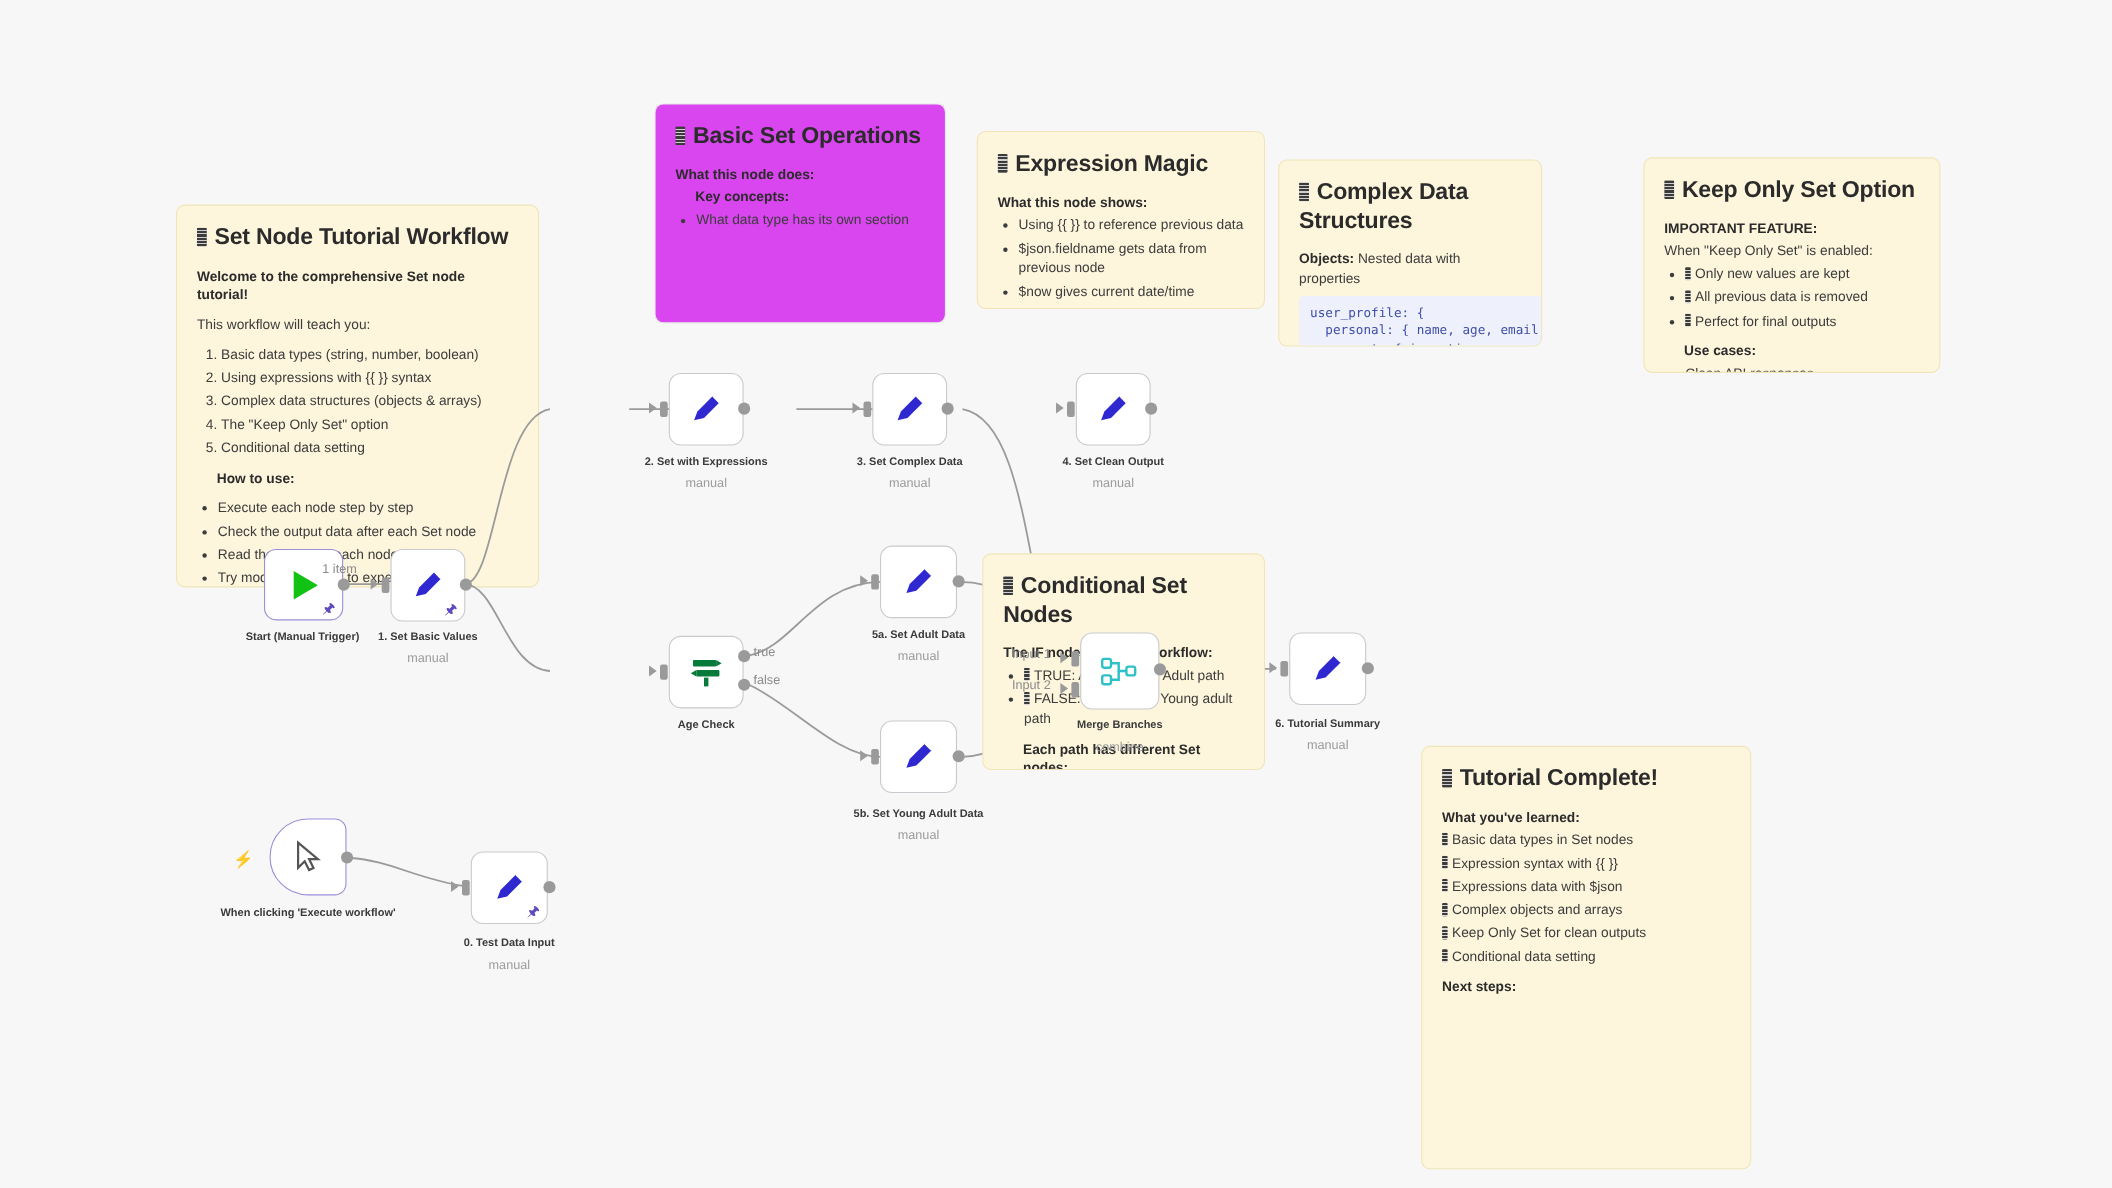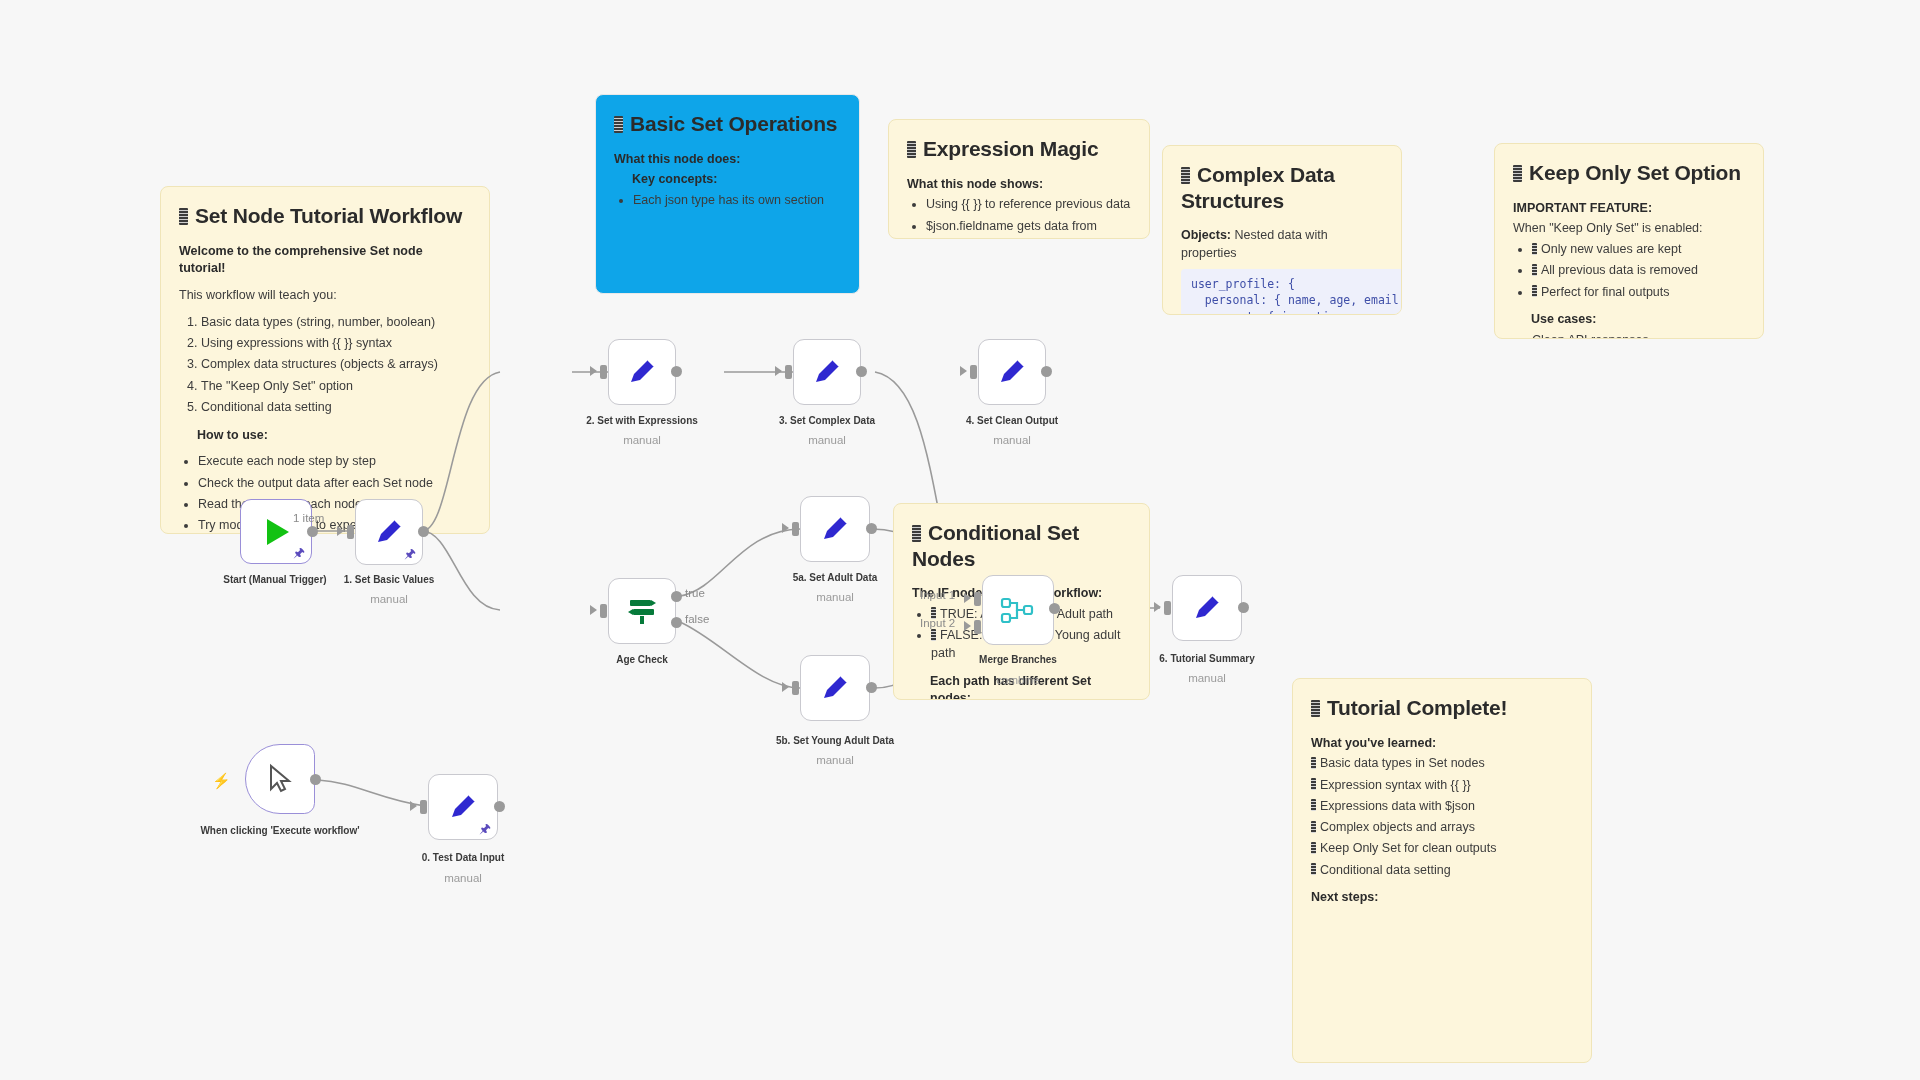--- a/index.html
+++ b/index.html
@@ -21,21 +21,21 @@
     position: absolute;
     background: #fdf6dc;
     border: 1px solid #f0e5b8;
     border-radius: 8px;
     padding: 14px 18px 16px 18px;
     color: #3c3c3c;
     font-size: 12.5px;
     line-height: 1.42;
     overflow: hidden;
   }
-  .sticky.white { background: #0ea5e9; border: 1px solid #e8e8e8; }
+  .sticky.white { background: #d946ef; border: 1px solid #e8e8e8; }
   .sticky h2 {
     margin: 2px 0 14px 0;
     font-size: 21px;
     font-weight: 700;
     color: #2b2b2b;
     letter-spacing: -0.2px;
     line-height: 1.22;
   }
   .sticky .ttl-ico {
     display: inline-block;
@@ -204,26 +204,26 @@
     </ul>
   </div>
 
   <div class="sticky white" style="left:595px; top:94px; width:265px; height:200px;">
     <h2>
       <span class="ttl-ico"></span><span>Basic Set Operations</span>
     </h2>
     <p class="tight"><b>What this node does:</b></p>
     <p class="indent tight"><b>Key concepts:</b></p>
     <ul>
-      <li>Each json type has its own section</li>
-
-    </ul>
-  </div>
-
-  <div class="sticky" style="left:888px; top:119px; width:262px; height:120px;">
+      <li>What data type has its own section</li>
+
+    </ul>
+  </div>
+
+  <div class="sticky" style="left:888px; top:119px; width:262px; height:162px;">
     <h2>
       <span class="ttl-ico"></span><span>Expression Magic</span>
     </h2>
     <p class="tight"><b>What this node shows:</b></p>
     <ul>
       <li>Using {{ }} to reference previous data</li>
       <li>$json.fieldname gets data from previous node</li>
       <li>$now gives current date/time</li>
       <li>Math operations with JavaScript</li>
     </ul>

